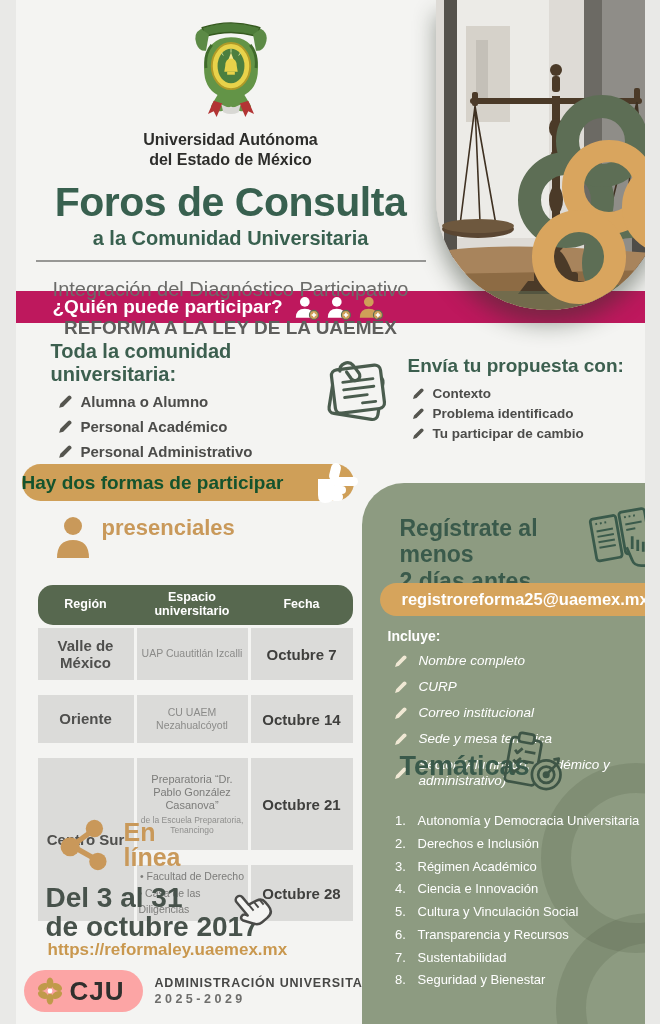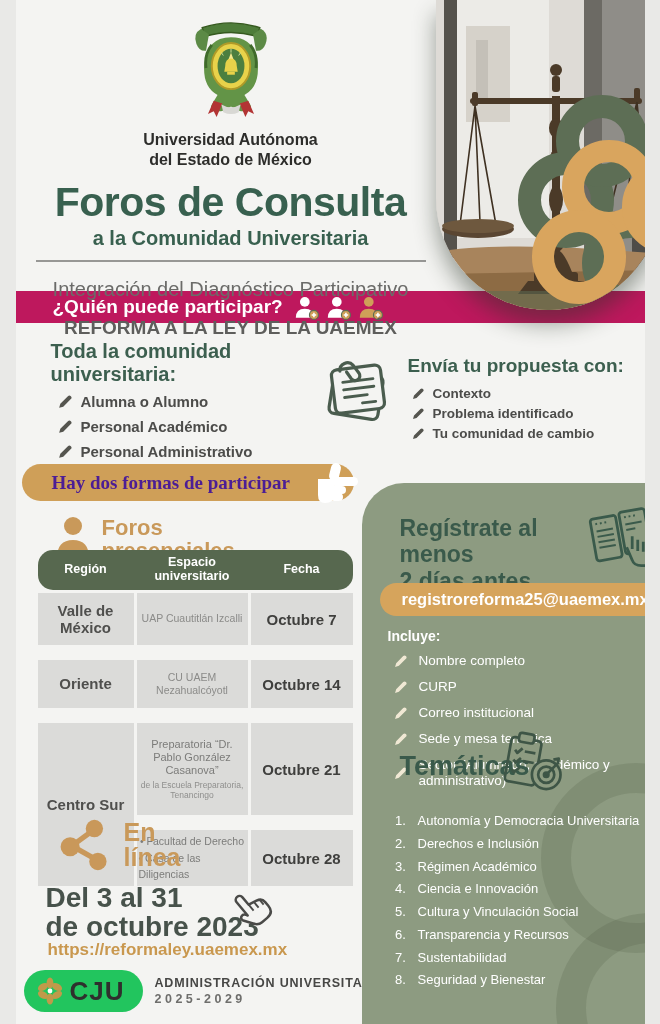--- a/index.html
+++ b/index.html
@@ -42,67 +42,67 @@
   .who-list li{font-size:15px;margin-bottom:8px;}
   .notes-ico{position:absolute;left:303px;top:352px;z-index:2;}
   .prop-heading{position:absolute;left:392px;top:355px;font-size:19px;font-weight:bold;color:#3c5f4f;z-index:2;}
   .prop-list{left:396px;top:386px;}
   .prop-list li{font-size:13.5px;margin-bottom:5px;}
   
   .ways-banner{
     position:absolute;left:6px;top:464px;width:332px;height:37px;z-index:3;
     background:#cf9f58;border-radius:19px;display:flex;align-items:center;
   }
-  .ways-banner .txt{color:#4c1d95;font-weight:bold;font-size:19px;margin-left:30px;font-family:Liberation Serif, serif;}
+  .ways-banner .txt{color:#14532d;font-weight:bold;font-size:19px;}
   .ways-banner .hand{position:absolute;right:-8px;top:-5px;}
   
   .forums-head{position:absolute;left:38px;top:516px;display:flex;gap:10px;align-items:flex-start;z-index:2;}
   .forums-head .lbl{font-size:22px;font-weight:bold;color:#c9995a;line-height:1.05;}
   
-  .ftable{position:absolute;left:22px;top:550px;width:315px;z-index:2;}
+  .ftable{position:absolute;left:22px;top:585px;width:315px;z-index:2;}
   .thead,.tbody{display:grid;grid-template-columns:96px 111px 102px;column-gap:3px;}
   .thead{background:#57684f;border-radius:15px;height:40px;align-items:center;margin-bottom:3px;}
   .thead div{color:#fff;font-weight:bold;font-size:12.5px;text-align:center;line-height:1.1;}
   .tbody{grid-template-rows:52px 48px 92px 56px;row-gap:15px;}
   .cell{background:#dbdbd9;display:flex;flex-direction:column;align-items:center;justify-content:center;text-align:center;padding:2px;box-sizing:border-box;}
   .cell.region{font-weight:bold;font-size:15px;color:#4f4f4d;line-height:1.15;}
   .cell.venue{font-size:10.5px;color:#8b8b89;line-height:1.25;}
   .cell.date{font-weight:bold;font-size:15px;color:#3f3f3d;}
   .cell .venue-main{font-size:11px;color:#7c7c7a;line-height:1.2;}
   .cell .venue-sub{font-size:8.5px;color:#8f8f8d;line-height:1.2;margin-top:2px;}
   .cell.span2{grid-row:span 2;}
   .cell .vb{display:block;text-align:left;font-size:10.5px;color:#7c7c7a;line-height:1.6;}
   
   .online-head{position:absolute;left:42px;top:818px;display:flex;gap:14px;align-items:center;z-index:2;}
   .online-head .lbl{font-size:25px;font-weight:bold;color:#c9995a;line-height:1.0;}
   .dates{position:absolute;left:30px;top:883px;font-size:28px;font-weight:bold;color:#47524b;line-height:1.05;z-index:2;}
   .cursor-ico{position:absolute;left:212px;top:886px;z-index:2;}
   .url{position:absolute;left:32px;top:940px;font-size:17px;font-weight:bold;color:#c9984f;text-decoration:none;z-index:2;}
   
   .footer{position:absolute;left:8px;top:970px;display:flex;align-items:center;gap:12px;z-index:2;}
-  .cju-pill{background:#22c55e;border-radius:22px;height:42px;display:flex;align-items:center;gap:6px;padding:0 18px 0 12px;}
+  .cju-pill{background:#fca5a5;border-radius:22px;height:42px;display:flex;align-items:center;gap:6px;padding:0 18px 0 12px;}
   .cju-pill .cju{font-size:26px;font-weight:bold;color:#2f2f2d;letter-spacing:1px;}
   .admin .l1{font-size:12.5px;font-weight:bold;color:#474745;letter-spacing:.8px;}
   .admin .l2{font-size:12.5px;font-weight:bold;color:#6e6e6c;letter-spacing:3.5px;margin-top:2px;}
   
   .panel{
     position:absolute;left:346px;top:483px;width:314px;height:541px;
     background:#8d9b81;border-radius:42px 0 0 0;z-index:2;overflow:hidden;
   }
   .panel .wring{position:absolute;border-radius:50%;border:30px solid rgba(73,84,62,.18);box-sizing:border-box;}
   .reg-head{position:absolute;left:38px;top:32px;width:210px;font-size:23px;font-weight:bold;color:#3a5a4b;line-height:1.15;}
   .book-ico{position:absolute;right:14px;top:20px;}
   .email-bar{
     position:absolute;left:18px;top:100px;right:0;height:33px;background:#d6a45c;
     border-radius:17px 0 0 17px;display:flex;align-items:center;
   }
   .email-bar span{color:#fff;font-weight:bold;font-size:16.5px;margin-left:22px;}
   .includes-label{position:absolute;left:26px;top:145px;color:#fff;font-weight:bold;font-size:14px;}
   .inc-list{position:static;}
-  .inc-wrap{position:absolute;left:32px;top:170px;width:260px;}
+  .inc-wrap{position:absolute;left:32px;top:170px;width:260px;font-style:italic;}
   .inc-wrap li{display:flex;gap:12px;font-weight:normal;color:#fff;font-size:13.5px;margin-bottom:9px;line-height:1.25;}
   .inc-wrap li svg{flex:0 0 auto;margin-top:1px;}
   .topics-head{position:absolute;left:38px;top:268px;font-size:27px;font-weight:bold;color:#3a5a4b;}
   .clip-ico{position:absolute;left:135px;top:248px;}
   .topics{position:absolute;left:26px;top:330px;margin:0;padding-left:22px;color:#fff;font-size:13px;}
   .topics li{margin-bottom:6.5px;padding-left:8px;line-height:1.25;}
 </style>
 </head>
 <body>
 
@@ -255,21 +255,21 @@
     <li>
         <svg width="12" height="12" viewBox="0 0 24 24">
           <path d="M2 22 l2-7 L17 2 a3 3 0 0 1 5 5 L9 20 Z" fill="#55554f"></path>
         </svg>
         <span>Problema identificado</span>
       </li>
     <li>
         <svg width="12" height="12" viewBox="0 0 24 24">
           <path d="M2 22 l2-7 L17 2 a3 3 0 0 1 5 5 L9 20 Z" fill="#55554f"></path>
         </svg>
-        <span>Tu comunidad de cambio</span>
+        <span>Tu participar de cambio</span>
       </li>
   </ul>
 
   <div class="ways-banner">
     <span class="txt">Hay dos formas de participar</span>
     <svg class="hand" width="52" height="48" viewBox="0 0 52 48">
       <g fill="#fff">
         <rect x="20" y="4" width="10" height="18" rx="5" transform="rotate(14 25 13)"></rect>
         <path d="M8 20 h16 v16 q0 8-9 8 h-0 q-7 0-7-8 Z"></path>
         <rect x="20" y="18" width="28" height="9" rx="4.5"></rect>
@@ -278,21 +278,20 @@
       </g>
     </svg>
   </div>
 
   <div class="forums-head">
     <svg width="38" height="44" viewBox="0 0 38 44">
       <circle cx="19" cy="10" r="9" fill="#c9995a"></circle>
       <path d="M3 42 q0-18 16-18 q16 0 16 18 Z" fill="#c9995a"></path>
     </svg>
     <div class="lbl">
-      <div>Foros</div>
       <div>presenciales</div>
     </div>
   </div>
 
   <div class="ftable">
     <div class="thead">
       <div>Región</div>
       <div>Espacio universitario</div>
       <div>Fecha</div>
     </div>
@@ -330,21 +329,21 @@
       <circle cx="14" cy="33" r="11" fill="#c9985a"></circle>
       <circle cx="46" cy="50" r="10" fill="#c9985a"></circle>
     </svg>
     <div class="lbl">
       <div>En</div>
       <div>línea</div>
     </div>
   </div>
   <div class="dates">
     <div>Del 3 al 31</div>
-    <div>de octubre 2023</div>
+    <div>de octubre 2017</div>
   </div>
   <svg class="cursor-ico" width="46" height="46" viewBox="0 0 48 48">
     <g transform="rotate(-40 24 24)">
       <path d="M17 27 V9 a4 4 0 0 1 8 0 v10 l9 2 q6 1.5 6 7 v5 q0 9-9 9 h-7 q-5 0-8-5 l-6-9 q-1.5-3 1.5-4.5 q2.5-1 4.5 1.5 Z" fill="#f4f4f2" stroke="#4a4a48" stroke-width="2.6" stroke-linejoin="round"></path>
       <path d="M25 19 v8 M31 21 v7 M37 23 v6" stroke="#4a4a48" stroke-width="2" fill="none"></path>
     </g>
   </svg>
   <a class="url" href="#">https://reformaley.uaemex.mx</a>
 
   <footer class="footer">

